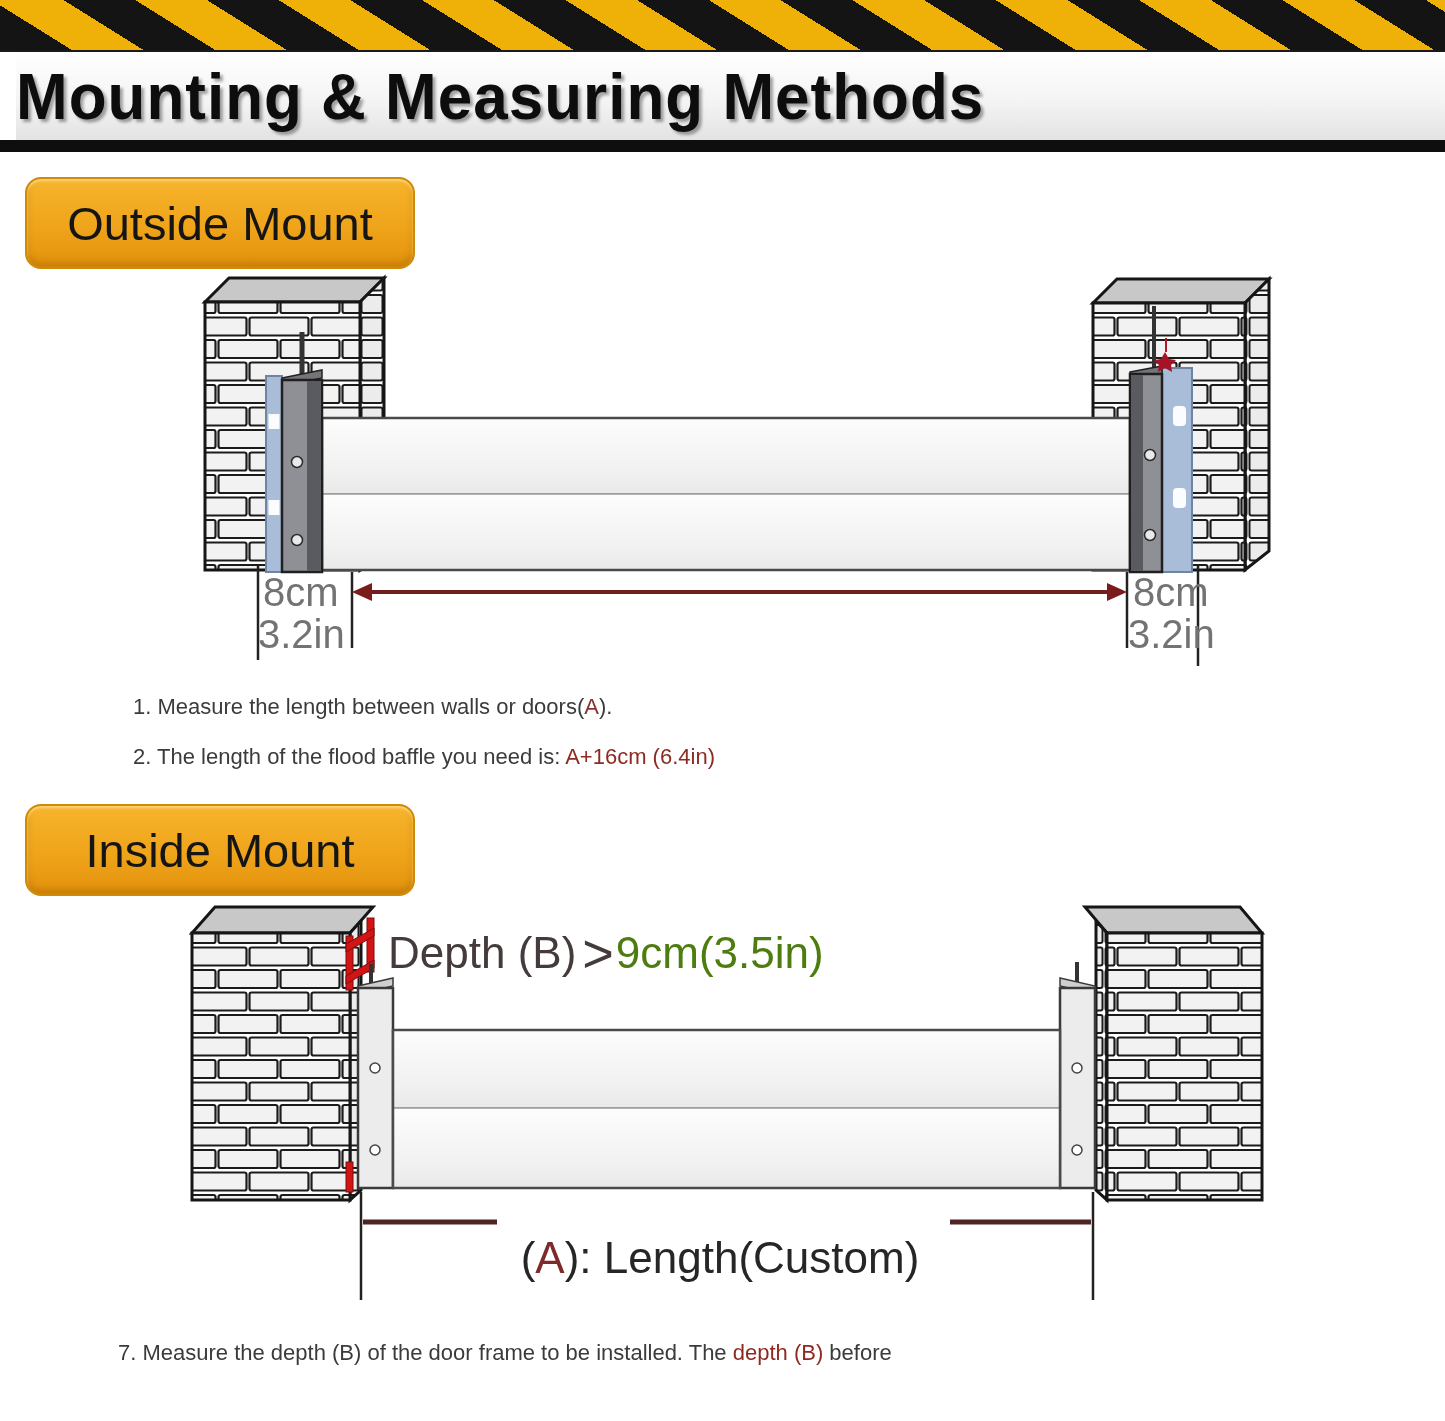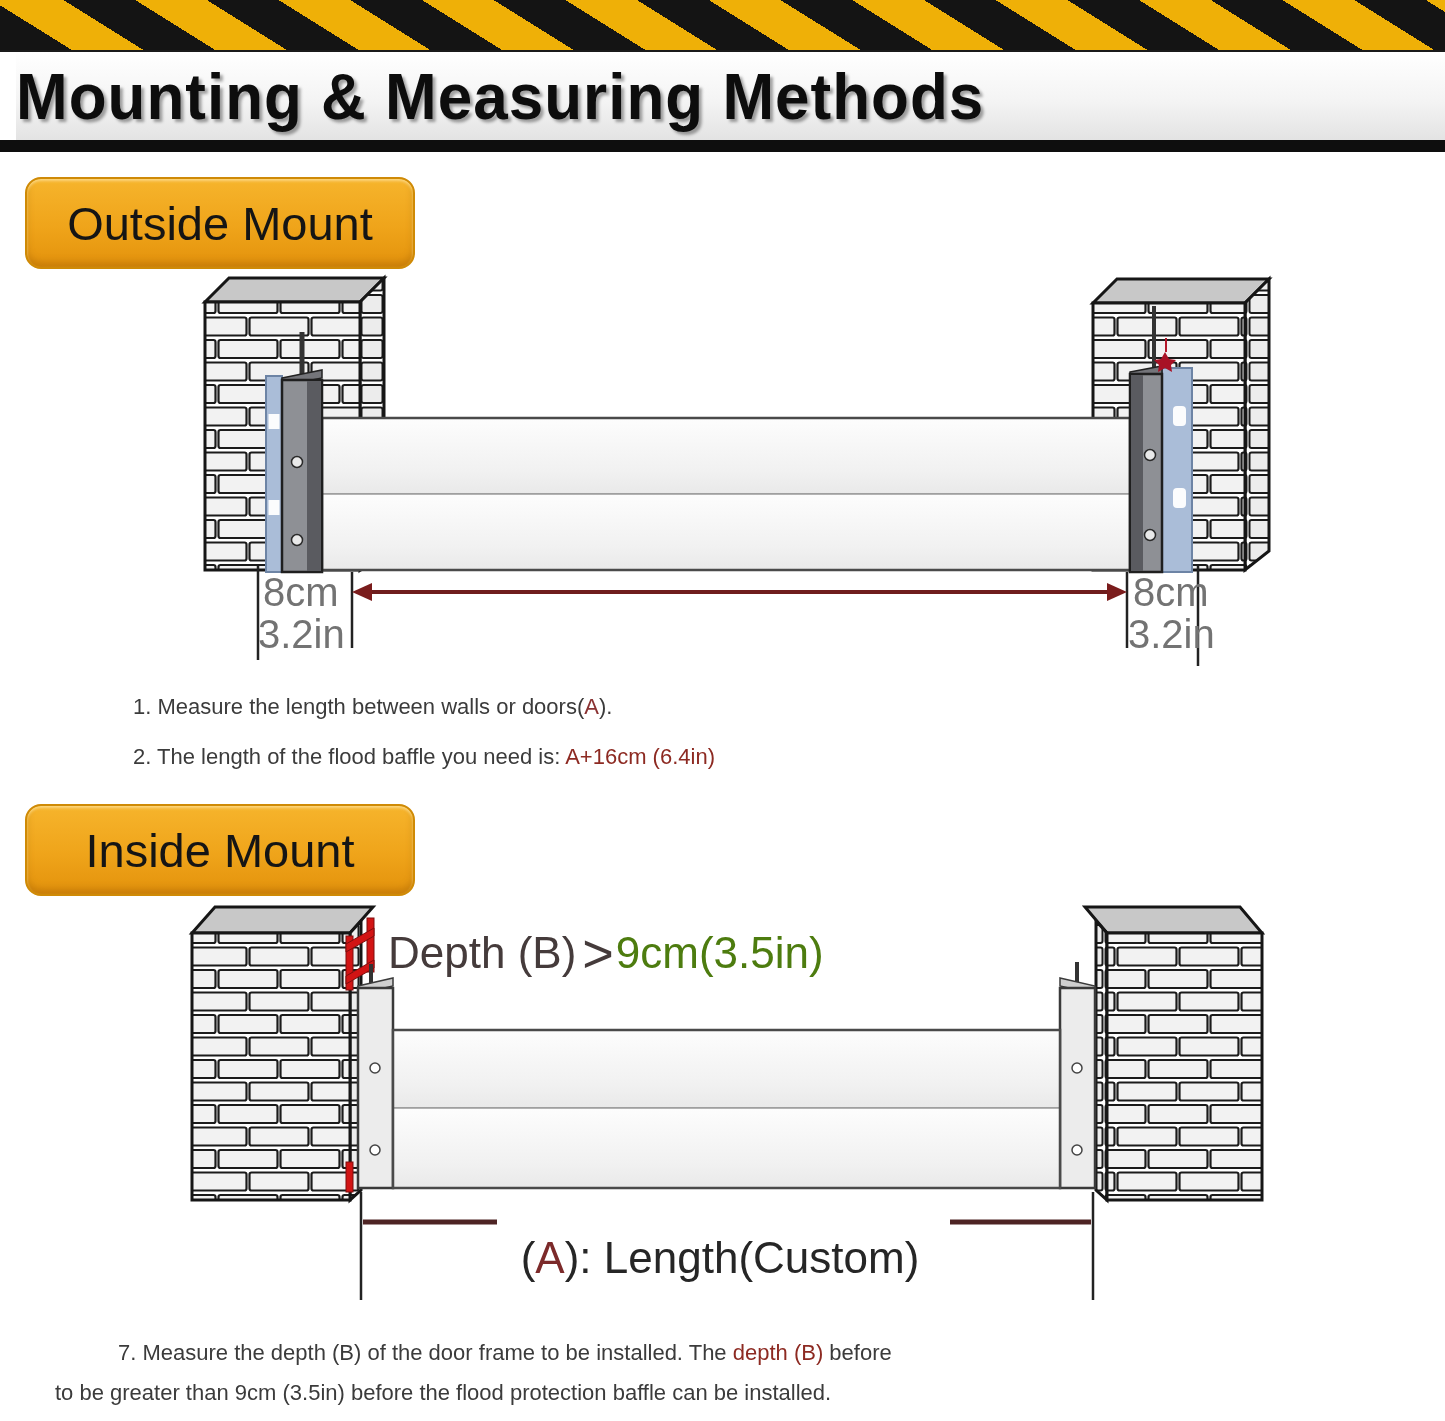--- a/index.html
+++ b/index.html
@@ -228,17 +228,14 @@
   <div class="depthlabel">
     <span>Depth (B)</span><span class="gt">&gt;</span><span class="dval">9cm(3.5in)</span>
   </div>
   <div class="lenlabel">
     <span>(</span><span class="redA">A</span><span>): Length(Custom)</span>
   </div>
 
   <div class="step" style="left:118px;top:1340px;">
     <span>7. Measure the depth (B) of the door frame to be installed. The </span><span class="hl">depth (B)</span><span> before</span>
   </div>
-  <div class="step" style="left:55px;top:1380px;">
-    <span>to be greater than 9cm (3.5in) before the flood protection baffle can be installed.</span>
-  </div>
 
 </div>
 
 </body></html>

